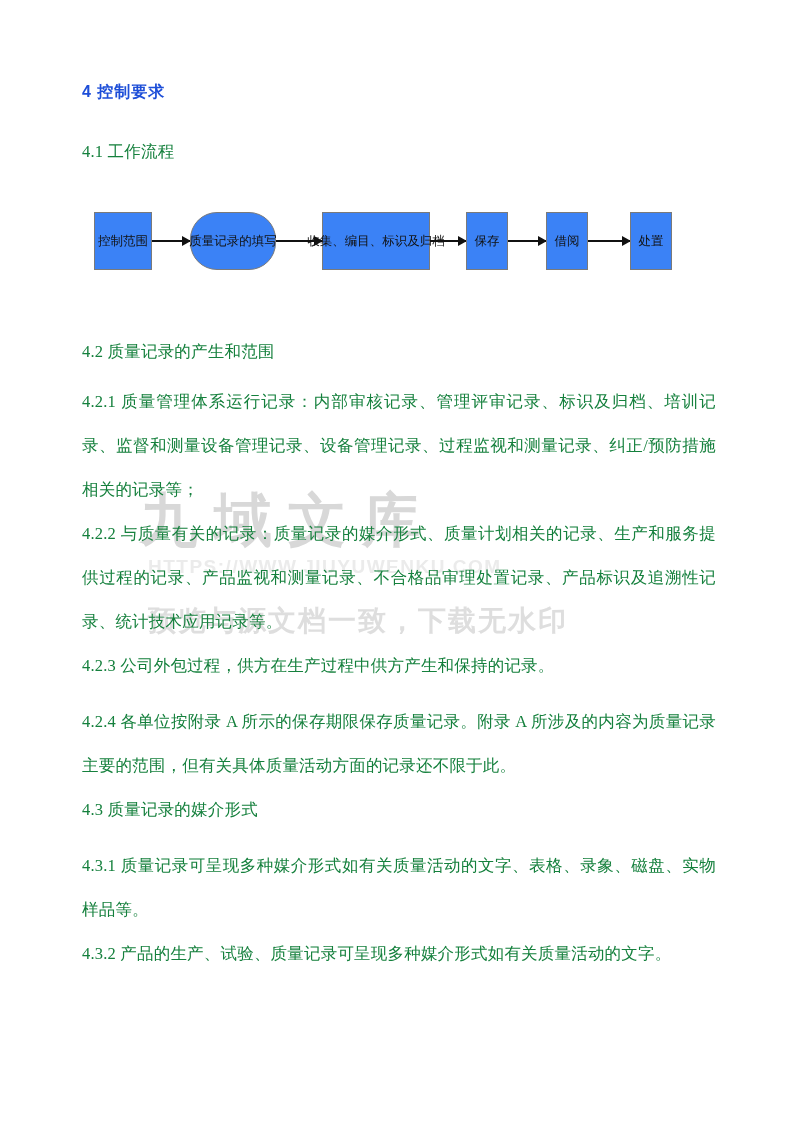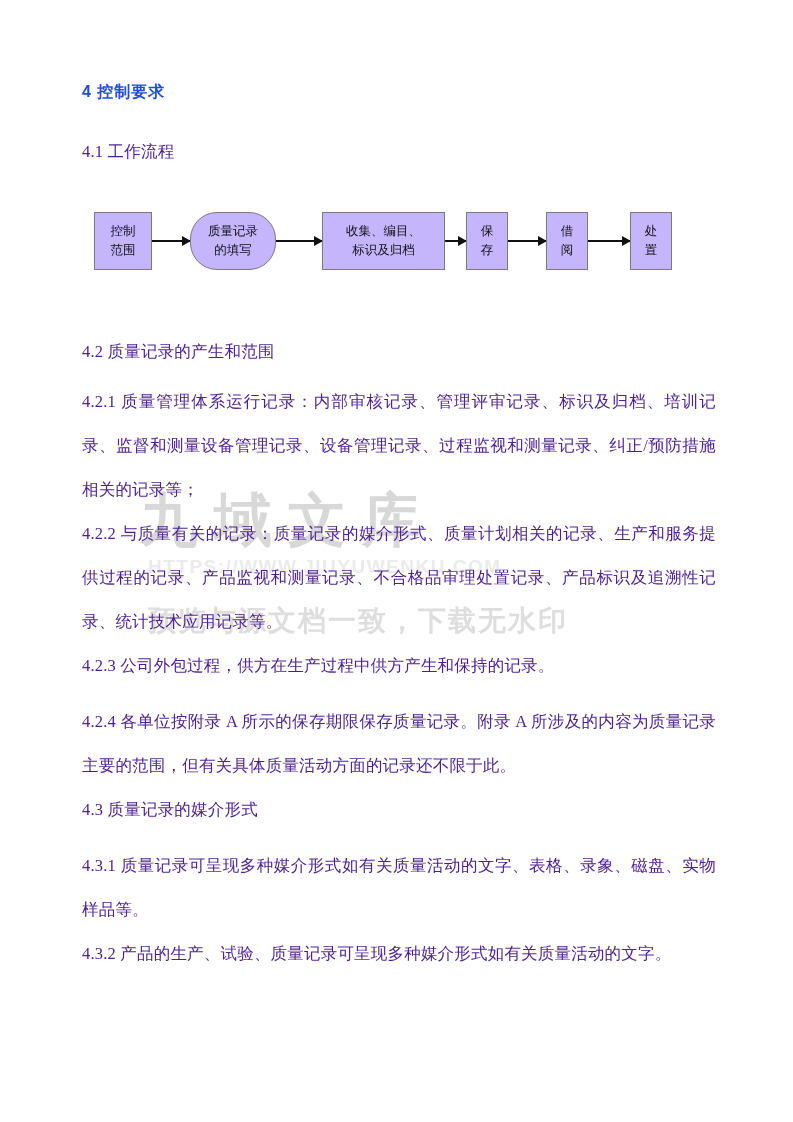--- a/index.html
+++ b/index.html
@@ -72,42 +72,41 @@
     letter-spacing: 1px;
     white-space: nowrap;
     color: #1d4ed8;
   }
   .para {
     position: absolute;
     left: 82px;
     width: 634px;
     font-size: 16.5px;
     line-height: 44px;
-    color: #4c1d95;
+    color: #15803d;
     text-align: justify;
     letter-spacing: 0.2px;
   }
   .para.nowrap { white-space: nowrap; }
 
   
   .flow {
     position: absolute;
     left: 82px;
     top: 212px;
     width: 620px;
     height: 72px;
   }
   .fbox {
     position: absolute;
     top: 0;
     height: 58px;
     border: 1px solid #7a7a7a;
-    background: #c4b5fd;
+    background: #3b82f6;
     display: flex;
-    flex-direction: column;
     align-items: center;
     justify-content: center;
     font-size: 12.5px;
     line-height: 19px;
     color: #111;
     box-sizing: border-box;
     white-space: nowrap;
   }
   .fbox span { display: block; }
   .arrow {
@@ -149,21 +148,21 @@
         <div class="arrow" style="left: 426px; width: 38px;"></div>
         <div class="arrow" style="left: 506px; width: 42px;"></div>
         <div class="fbox" style="left: 12px; width: 58px;">
           <span>控制</span>
           <span>范围</span>
         </div>
         <div class="fbox" style="left: 108px; width: 86px; border-radius: 27px;">
           <span>质量记录</span>
           <span>的填写</span>
         </div>
-        <div class="fbox" style="left: 240px; width: 123px;">
+        <div class="fbox" style="left: 240px; width: 108px;">
           <span>收集、编目、</span>
           <span>标识及归档</span>
         </div>
         <div class="fbox" style="left: 384px; width: 42px;">
           <span>保</span>
           <span>存</span>
         </div>
         <div class="fbox" style="left: 464px; width: 42px;">
           <span>借</span>
           <span>阅</span>

